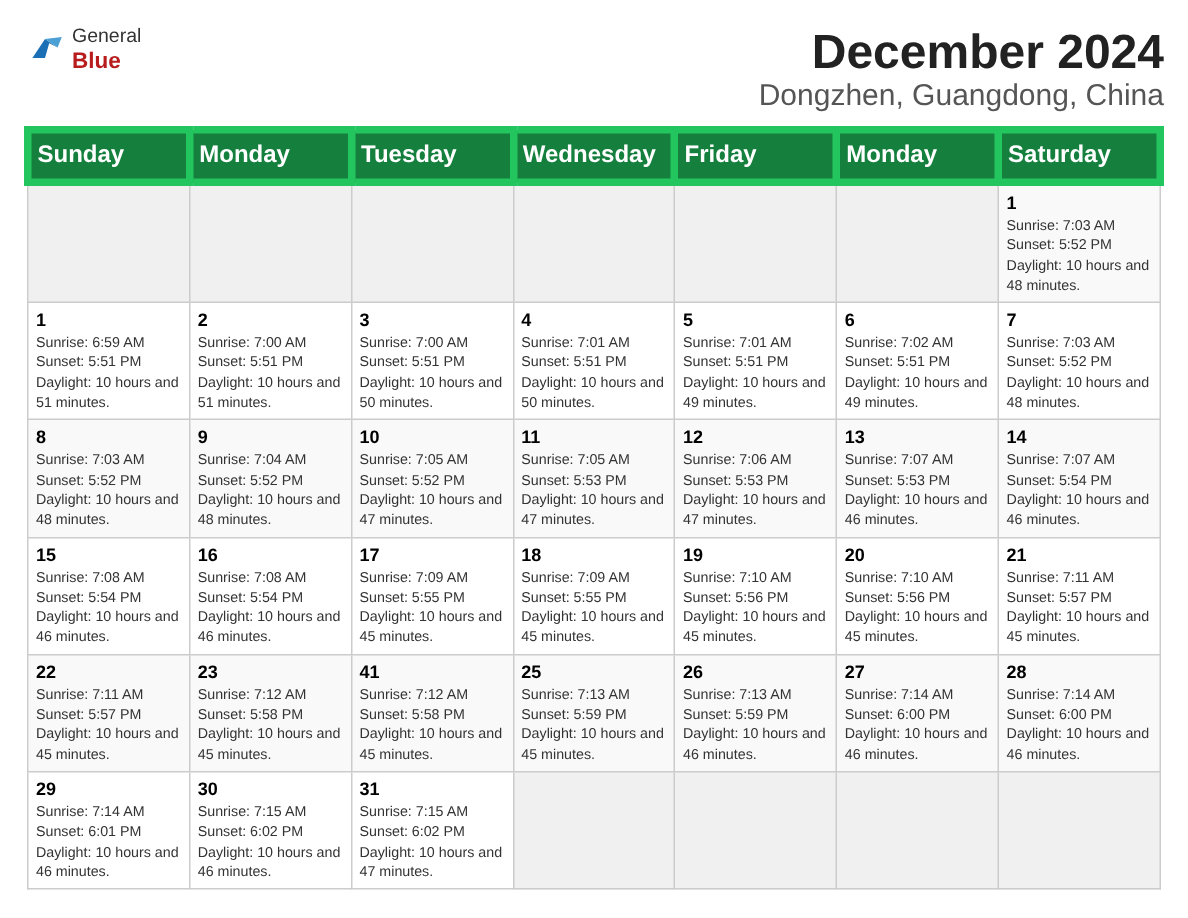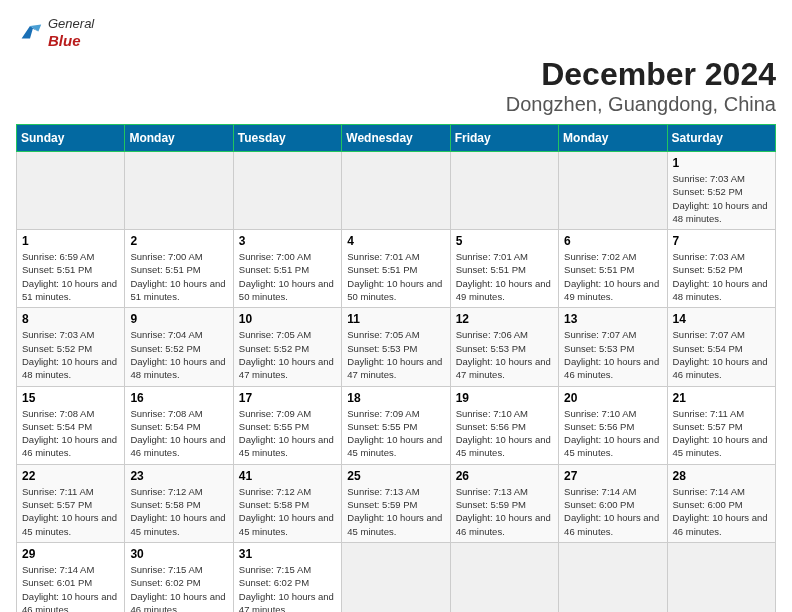--- a/index.html
+++ b/index.html
@@ -18,54 +18,52 @@
     }
     .logo {
       display: flex;
       align-items: center;
       gap: 4px;
     }
     .logo-text {
       font-size: 13px;
       color: #333;
       line-height: 1.2;
-      font-style: italic;
     }
     .logo-text .general { display: block; }
     .logo-text .blue { color: #b91c1c; font-weight: bold; font-size: 15px; }
     .logo-bird {
       width: 28px;
       height: 28px;
     }
     .title-block {
       text-align: right;
-      margin-top: 40px;
     }
     .month-title {
       font-size: 32px;
       font-weight: bold;
       color: #222;
     }
     .location {
       font-size: 20px;
       color: #555;
     }
     table {
       width: 100%;
       border-collapse: collapse;
       font-size: 10.5px;
     }
     thead th {
-      background: #0369a1;
+      background: #15803d;
       color: #fff;
       padding: 6px 4px;
       text-align: left;
-      font-size: 12px;
+      font-size: 16px;
       font-weight: bold;
-      border: 1px solid #22c55e;
+      border: 5px solid #22c55e;
     }
     tbody td {
       border: 1px solid #ccc;
       padding: 4px 5px;
       vertical-align: top;
       width: 14.28%;
       min-height: 80px;
       background: #fff;
     }
     tbody tr:nth-child(odd) td {

